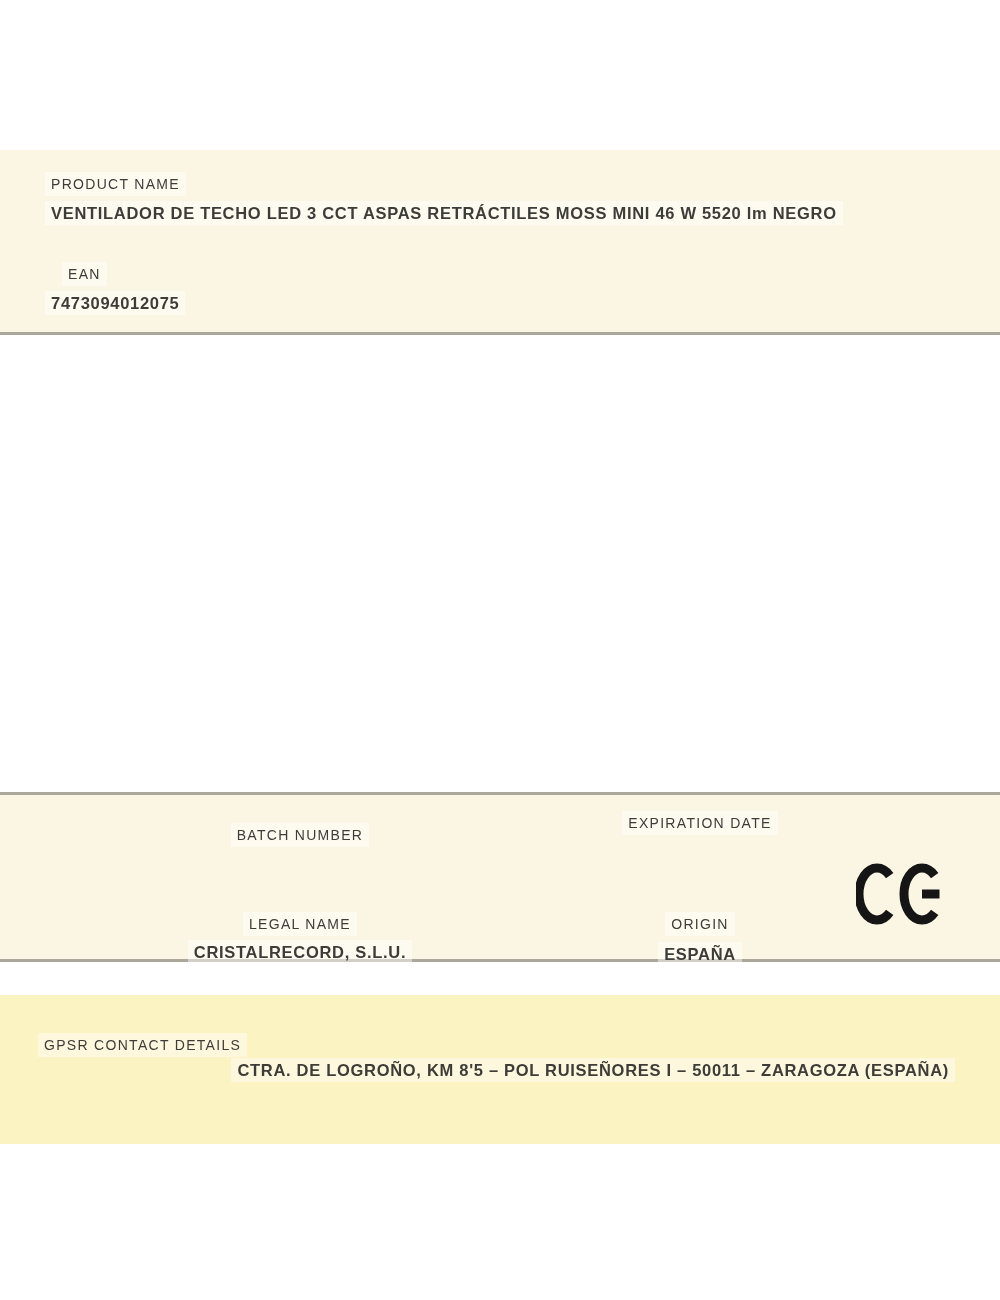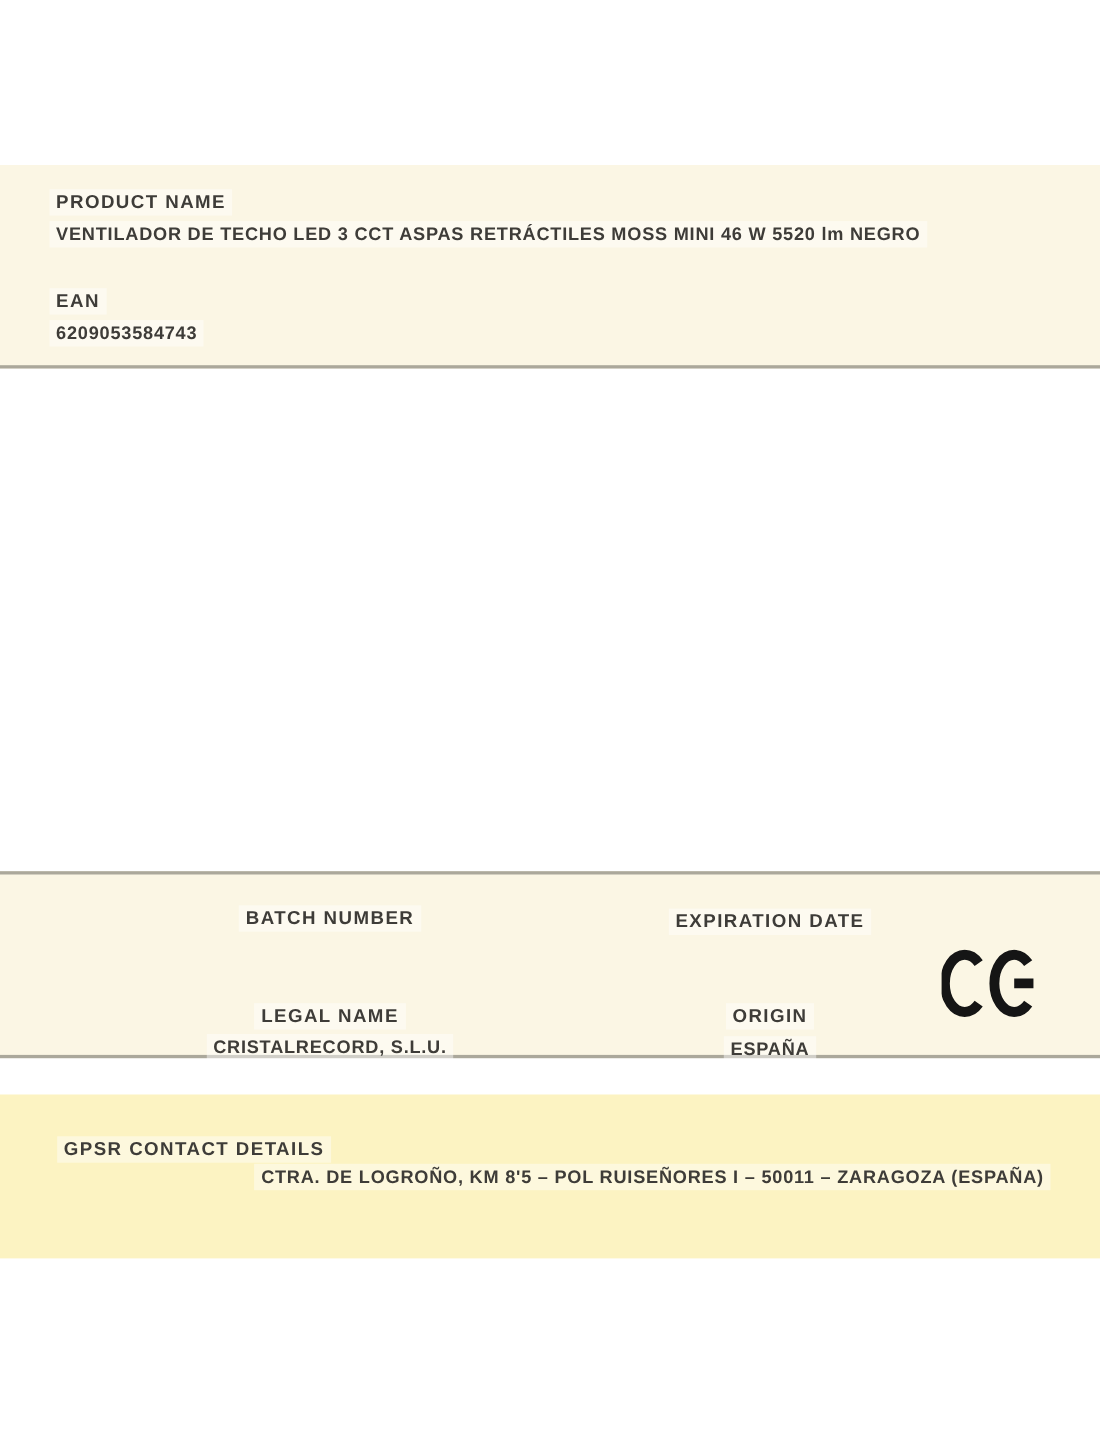--- a/index.html
+++ b/index.html
@@ -34,22 +34,22 @@
     border-top: 3px solid #aba89b;
     border-bottom: 3px solid #aba89b;
   }
   .band-gpsr {
     top: 995px;
     height: 149px;
     background: #fcf3c2;
   }
   .abs { position: absolute; }
   .field-label {
-    font-weight: bold;
-    font-size: 17px;
+    font-weight: normal;
+    font-size: 14px;
     letter-spacing: 1.3px;
     line-height: 20px;
     white-space: nowrap;
   }
   .field-value {
     font-weight: bold;
     font-size: 16.5px;
     letter-spacing: 0.7px;
     line-height: 20px;
     white-space: nowrap;
@@ -80,37 +80,37 @@
 </head>
 <body>
 
 <section class="band band-product">
   <div class="abs field-label" style="left:51px; top:22px;">
     <span class="hl flush-left">PRODUCT NAME</span>
   </div>
   <div class="abs field-value" style="left:51px; top:51px;">
     <span class="hl flush-left">VENTILADOR DE TECHO LED 3 CCT ASPAS RETRÁCTILES MOSS MINI 46 W 5520 lm NEGRO</span>
   </div>
-  <div class="abs field-label" style="left:51px; top:112px;">
+  <div class="abs field-label" style="left:68px; top:112px;">
     <span class="hl flush-left">EAN</span>
   </div>
   <div class="abs field-value" style="left:51px; top:141px;">
-    <span class="hl flush-left">6209053584743</span>
+    <span class="hl flush-left">7473094012075</span>
   </div>
 </section>
 
 <section class="band band-batch">
   <div class="abs field-label left-col-item" style="top:28px;">
     <span class="hl">BATCH NUMBER</span>
   </div>
   <div class="abs field-value left-col-item" style="top:56px;">
     <span></span>
   </div>
 
-  <div class="abs field-label right-col-item" style="top:31px;">
+  <div class="abs field-label right-col-item" style="top:16px;">
     <span class="hl">EXPIRATION DATE</span>
   </div>
   <div class="abs field-value right-col-item" style="top:56px;">
     <span></span>
   </div>
 
   <div class="abs field-label left-col-item" style="top:117px;">
     <span class="hl">LEGAL NAME</span>
   </div>
   <div class="abs field-label right-col-item" style="top:117px;">
@@ -130,19 +130,19 @@
       <path d="M 33.7 12.6 A 18 26 0 1 0 33.7 49.4" fill="none" stroke="#151515" stroke-width="9" stroke-linecap="butt"></path>
 
       <path d="M 78.7 12.6 A 18 26 0 1 0 78.7 49.4" fill="none" stroke="#151515" stroke-width="9" stroke-linecap="butt"></path>
 
       <path d="M 66 31 H 83.5" fill="none" stroke="#151515" stroke-width="9" stroke-linecap="butt"></path>
     </svg>
   </div>
 </section>
 
 <section class="band band-gpsr">
-  <div class="abs field-label" style="left:58px; top:38px;">
+  <div class="abs field-label" style="left:44px; top:38px;">
     <span class="hl flush-left">GPSR CONTACT DETAILS</span>
   </div>
   <div class="abs field-value address-line" style="top:63px;">
     <span class="hl flush-right">CTRA. DE LOGROÑO, KM 8'5 – POL RUISEÑORES I – 50011 – ZARAGOZA (ESPAÑA)</span>
   </div>
 </section>
 
 </body></html>

